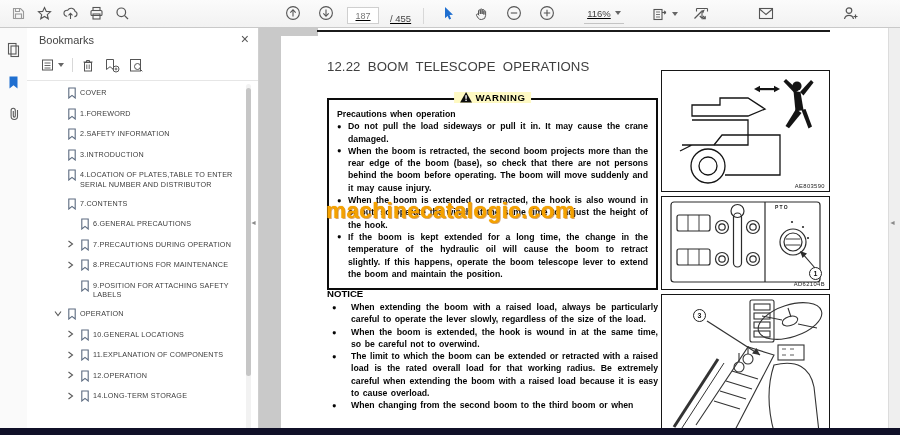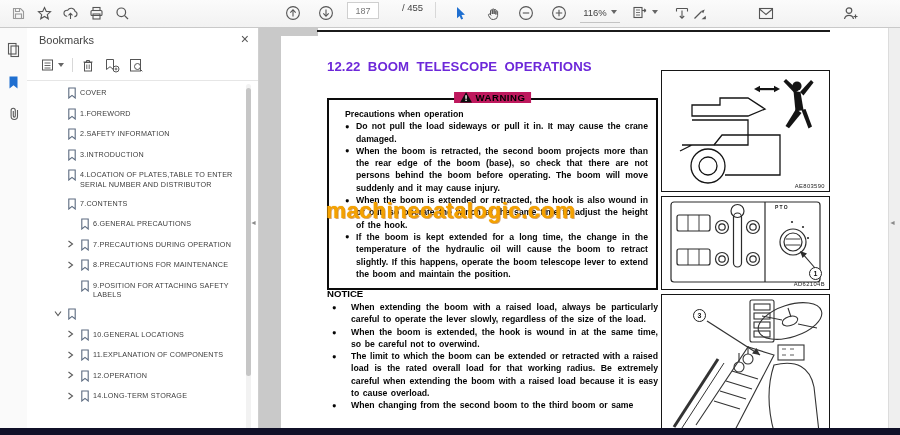--- a/index.html
+++ b/index.html
@@ -3,27 +3,27 @@
 <meta charset="utf-8">
 <style>
   html,body{margin:0;padding:0;width:900px;height:435px;overflow:hidden;
     font-family:"Liberation Sans",sans-serif;background:#c9c9c9;position:relative;}
   svg{display:block;}
 
   
   .tb{position:absolute;left:0;top:0;width:900px;height:27px;background:linear-gradient(#fbfbfb,#f2f2f2);
       border-bottom:1px solid #c9c9c9;z-index:40;}
   .tbtn{position:absolute;top:2px;width:24px;height:22px;display:flex;align-items:center;justify-content:center;border-radius:2px;}
-  .tb-center{position:absolute;left:281px;top:2px;height:22px;display:flex;align-items:flex-start;gap:9px;}
+  .tb-center{position:absolute;left:281px;top:2px;height:22px;display:flex;align-items:flex-end;gap:9px;text-decoration:underline;}
   .cbtn{width:24px;height:22px;display:flex;align-items:center;justify-content:center;}
   .pgnum{width:30px;height:15px;border:1px solid #cfcfcf;background:#fff;font-family:"Liberation Sans",sans-serif;
          font-size:9px;color:#777;text-align:center;padding:0;}
-  .pgtotal{font-size:9.5px;color:#444;white-space:nowrap;margin-left:14px;}
+  .pgtotal{font-size:9.5px;color:#444;white-space:nowrap;margin-left:2px;}
   .vsep{width:1px;height:16px;background:#d8d8d8;margin:0 3px;}
-  .combo{display:flex;align-items:center;gap:4px;border-bottom:1px solid #c4c4c4;height:20px;padding:0 3px;}
+  .combo{display:flex;align-items:center;gap:4px;border-bottom:1px solid #c4c4c4;height:20px;padding:0 3px;margin-left:16px;}
   .zoomtxt{font-size:9.5px;color:#444;}
   .caret{width:0;height:0;border-left:3.5px solid transparent;border-right:3.5px solid transparent;border-top:4px solid #666;}
 
   
   .nav{position:absolute;left:0;top:28px;width:27px;height:407px;background:#fafafa;border-right:1px solid #e3e3e3;z-index:30;}
   .nbtn{width:27px;height:32px;display:flex;align-items:center;justify-content:center;}
 
   
   .panel{position:absolute;left:27px;top:28px;width:231px;height:407px;background:#fff;border-right:1px solid #cfcfcf;z-index:30;}
   .phead{position:absolute;left:0;top:0;width:100%;height:22px;}
@@ -43,27 +43,27 @@
   .pthumb{position:absolute;left:0;top:4px;width:5px;height:288px;background:#c6c6c6;border-radius:3px;}
   .collapse-arrow{position:absolute;font-size:7px;color:#8a8a8a;z-index:35;}
 
   
   .main-bg{position:absolute;left:258px;top:28px;width:642px;height:407px;background:#c9c9c9;}
   .page{position:absolute;left:281px;top:28px;width:607px;height:400px;background:#fff;z-index:1;}
   .corner-gray{position:absolute;left:258px;top:28px;width:60px;height:8px;background:#c9c9c9;z-index:2;}
   .prevline{position:absolute;left:317px;top:30px;width:513px;height:2.4px;background:#1b1b1b;z-index:2;}
   .gutter{position:absolute;left:888px;top:28px;width:12px;height:400px;background:#efefef;border-left:1px solid #dcdcdc;z-index:3;}
 
-  .doc-h{position:absolute;left:327px;top:59px;font-size:13.2px;font-weight:bold;color:#6d28d9;
+  .doc-h{position:absolute;left:327px;top:59px;font-size:13.2px;font-weight:normal;color:#404040;
          word-spacing:3.5px;letter-spacing:.1px;z-index:4;}
   .warn{position:absolute;left:327px;top:98px;width:327px;height:188px;border:2px solid #0c0c0c;background:#fff;z-index:4;overflow:visible;}
-  .warn-title{position:absolute;top:-8px;left:50%;transform:translateX(-50%);background:#be185d;padding:0 6px;
+  .warn-title{position:absolute;top:-8px;left:50%;transform:translateX(-50%);background:#fef9c3;padding:0 6px;
         display:flex;align-items:center;gap:4px;font-size:9.6px;font-weight:bold;letter-spacing:.5px;white-space:nowrap;color:#000;}
   .warn-body{padding:8px 8px 0 8px;font-size:8.7px;font-weight:bold;line-height:12.3px;color:#060606;
-        text-align:justify;word-spacing:1.1px;overflow:hidden;height:178px;margin-left:8px;}
+        text-align:justify;word-spacing:1.1px;overflow:hidden;height:178px;}
   .wli{position:relative;padding-left:11px;}
   .wli .dot{position:absolute;left:0;top:.5px;font-size:7.5px;}
   .notice{position:absolute;left:327px;top:288px;width:331px;height:140px;overflow:hidden;z-index:4;}
   .notice-title{font-size:9.6px;font-weight:bold;color:#000;margin-bottom:2px;}
   .nli{position:relative;padding-left:24px;font-size:8.7px;font-weight:bold;line-height:12.3px;color:#060606;
         text-align:justify;word-spacing:1.1px;}
   .nli .dot{position:absolute;left:5px;top:1px;font-size:7.5px;}
 
   .wm{position:absolute;left:326px;top:198px;font-size:22.5px;font-weight:bold;color:#f5a200;
       text-shadow:1px 1px 0 rgba(190,100,0,.55), 0 0 1px #e09500;letter-spacing:.4px;z-index:12;pointer-events:none;}
@@ -358,20 +358,21 @@
         <span class="bm-ch">
           <svg width="8" height="7" viewBox="0 0 8 7">
             <path d="M1 1.5 4 5.5 7 1.5" fill="none" stroke="#5a5a5a" stroke-width="1.1"></path>
           </svg>
         </span>
         <span class="bm-flag">
           <svg width="10" height="12" viewBox="0 0 10 12">
             <path d="M1.8 1h6.4v10L5 8.4 1.8 11z" fill="none" stroke="#5c6b80" stroke-width="1.1"></path>
           </svg>
         </span>
+        <span class="bm-label">OPERATION</span>
       </div>
       <div class="bm-row lvl1">
         <span class="bm-ch">
           <svg width="7" height="8" viewBox="0 0 7 8">
             <path d="M1.5 1 5.5 4 1.5 7" fill="none" stroke="#5a5a5a" stroke-width="1.1"></path>
           </svg>
         </span>
         <span class="bm-flag">
           <svg width="10" height="12" viewBox="0 0 10 12">
             <path d="M1.8 1h6.4v10L5 8.4 1.8 11z" fill="none" stroke="#5c6b80" stroke-width="1.1"></path>
@@ -455,21 +456,21 @@
 </div>
 
 <div class="wm">machinecatalogic.com</div>
 
 <div class="notice">
   <div class="notice-title">NOTICE</div>
   <div id="notice-bullets">
       <div class="nli"><span class="dot">●</span><span>When extending the boom with a raised load, always be particularly careful to operate the lever slowly, regardless of the size of the load.</span></div>
       <div class="nli"><span class="dot">●</span><span>When the boom is extended, the hook is wound in at the same time, so be careful not to overwind.</span></div>
       <div class="nli"><span class="dot">●</span><span>The limit to which the boom can be extended or retracted with a raised load is the rated overall load for that working radius. Be extremely careful when extending the boom with a raised load because it is easy to cause overload.</span></div>
-      <div class="nli"><span class="dot">●</span><span>When changing from the second boom to the third boom or same</span></div>
+      <div class="nli"><span class="dot">●</span><span>When changing from the second boom to the third boom or when</span></div>
     </div>
 </div>
 
 <div class="fig fig1">
   <svg width="167" height="120" viewBox="0 0 167 120">
     <g fill="none" stroke="#141414" stroke-width="1.3">
       <path d="M30 34H58V27H86L103 38 86 45H30Z"></path>
       <path d="M30 49H86V74H30"></path>
       <path d="M52 74 60 64H118V104H63"></path>
       <circle cx="46" cy="95" r="17"></circle>

